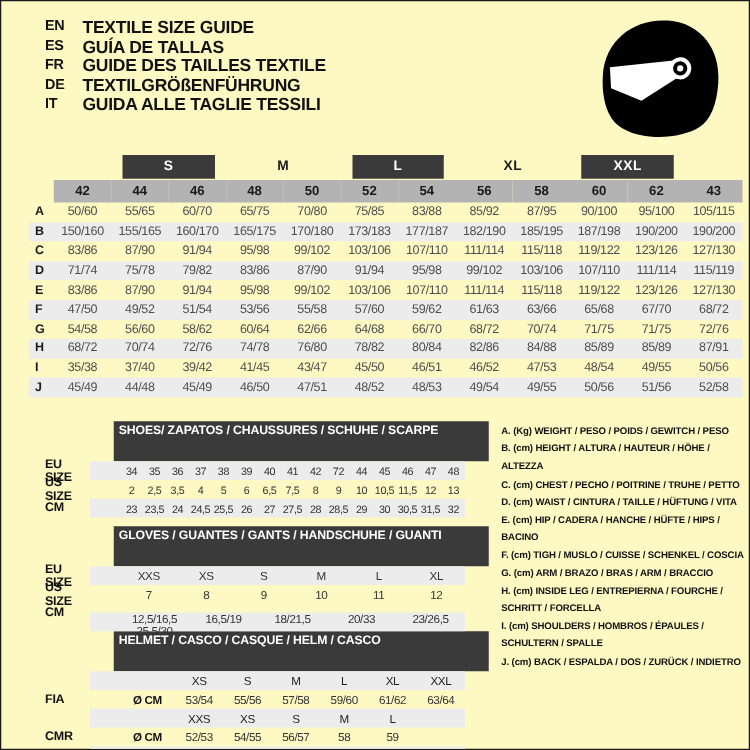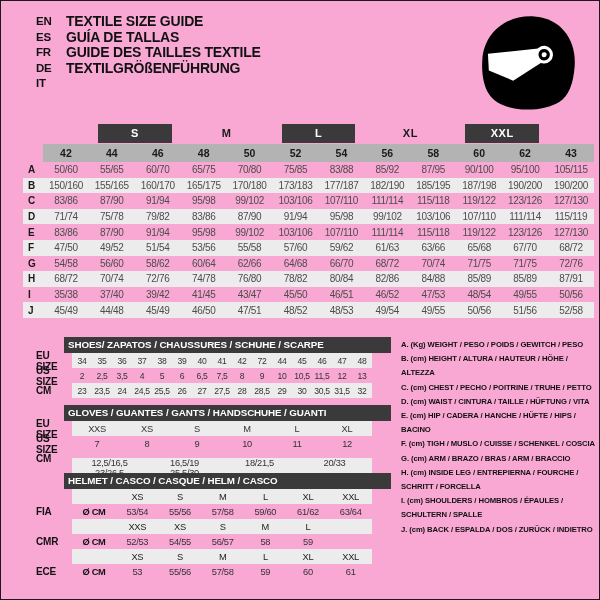--- a/index.html
+++ b/index.html
@@ -1,20 +1,20 @@
 <!DOCTYPE html>
 <html style="--dark: #3a3a3a; --band: #b3b3b3; --stripe: #ececec;"><head>
 <meta charset="utf-8">
 <style>
   * { box-sizing: border-box; margin: 0; padding: 0; }
   html,body { background:#fff; }
   .page {
     position: relative;
     width: 600px; height: 600px;
-    background: #f9a8d4;
+    background: #fef9c3;
     border: 1px solid #1a1a1a;
     font-family: "Liberation Sans", "DejaVu Sans", sans-serif;
     overflow: hidden;
   }
   
   .lang-block { position:absolute; left:35px; top:13px; }
   .lang-row { display:flex; line-height:15.5px; }
   .lang-code { width:30px; font-weight:bold; font-size:11.5px; color:#111; letter-spacing:-0.2px; }
   .lang-text { font-weight:bold; font-size:14px; color:#111; letter-spacing:-0.2px; }
   
@@ -30,26 +30,26 @@
   .mt-sizes .mt-cell { background: var(--band); font-weight:bold; font-size:10.5px; color:#1a1a1a;
               height:18px; line-height:18px; }
   .mt-sizes .mt-corner { background:transparent; }
   .mt-cell { text-align:center; }
   .mt-data { height:15.6px; font-size:10px; color:#4d4d4d; letter-spacing:-0.3px; }
   .mt-data.stripe { background: var(--stripe); }
   .mt-label { font-weight:bold; color:#1a1a1a; text-align:left; padding-left:5px; font-size:10px; }
   
   .bottom-block { position:absolute; left:35px; top:336px; width:355px; }
   .section { margin-bottom:7px; }
-  .sec-bar { margin-left:28px; height:16px; background: var(--dark); color:#fff;
+  .sec-bar { margin-left:55px; height:32px; background: var(--dark); color:#fff;
              font-weight:bold; font-size:9.8px; line-height:16px; padding-left:4px;
              letter-spacing:-0.1px; }
   .sec-row { display:flex; height:15px; align-items:center; }
   .sec-label { width:36px; font-weight:bold; font-size:10px; color:#111; letter-spacing:-0.2px; }
-  .sec-grid { width:300px; display:grid; height:15px; align-items:center; }
+  .sec-grid { width:300px; display:grid; height:15px; align-items:center;padding-left:24px; }
   .sec-grid.shaded { background: var(--stripe); }
   .sec-cell { text-align:center; font-size:8.6px; color:#333; letter-spacing:-0.3px; }
   .gloves .sec-cell { font-size:9.3px; }
   .helmet-sec .sec-cell { font-size:9.3px; }
   .size-cell { font-weight:normal; color:#222; }
   .dia-cell { font-weight:bold; color:#111; }
   
   .legend { position:absolute; left:400px; top:337px; width:194px; }
   .legend-item { font-weight:bold; font-size:7.7px; color:#111; line-height:14.2px;
                  letter-spacing:-0.1px; }
@@ -71,20 +71,21 @@
       <div class="lang-row">
         <div class="lang-code">FR</div>
         <div class="lang-text">GUIDE DES TAILLES TEXTILE</div>
       </div>
       <div class="lang-row">
         <div class="lang-code">DE</div>
         <div class="lang-text">TEXTILGRÖßENFÜHRUNG</div>
       </div>
       <div class="lang-row">
         <div class="lang-code">IT</div>
+        <div class="lang-text">GUIDA ALLE TAGLIE TESSILI</div>
       </div>
     </div>
 
   <svg class="helmet-icon" viewBox="0 0 100 100" xmlns="http://www.w3.org/2000/svg">
     <g transform="rotate(4 50 50)">
       <path fill="#000" d="M 52 5
         C 78 5 94 25 94 50
         C 94 67 90 79 82 85
         C 74 91 60 95 46 95
         C 32 95 20 91 14 83
@@ -360,21 +361,21 @@
               <div class="sec-cell">7</div>
               <div class="sec-cell">8</div>
               <div class="sec-cell">9</div>
               <div class="sec-cell">10</div>
               <div class="sec-cell">11</div>
               <div class="sec-cell">12</div>
             </div>
           </div>
           <div class="sec-row">
             <div class="sec-label">CM</div>
-            <div class="sec-grid shaded" style="grid-template-columns: repeat(4, 1fr); margin-top: 13px;">
+            <div class="sec-grid shaded" style="grid-template-columns: repeat(5, 1fr); margin-top: 13px;">
               <div class="sec-cell">12,5/16,5</div>
               <div class="sec-cell">16,5/19</div>
               <div class="sec-cell">18/21,5</div>
               <div class="sec-cell">20/33</div>
               <div class="sec-cell">23/26,5</div>
               <div class="sec-cell">25,5/30</div>
             </div>
           </div>
         </div>
     </div>

